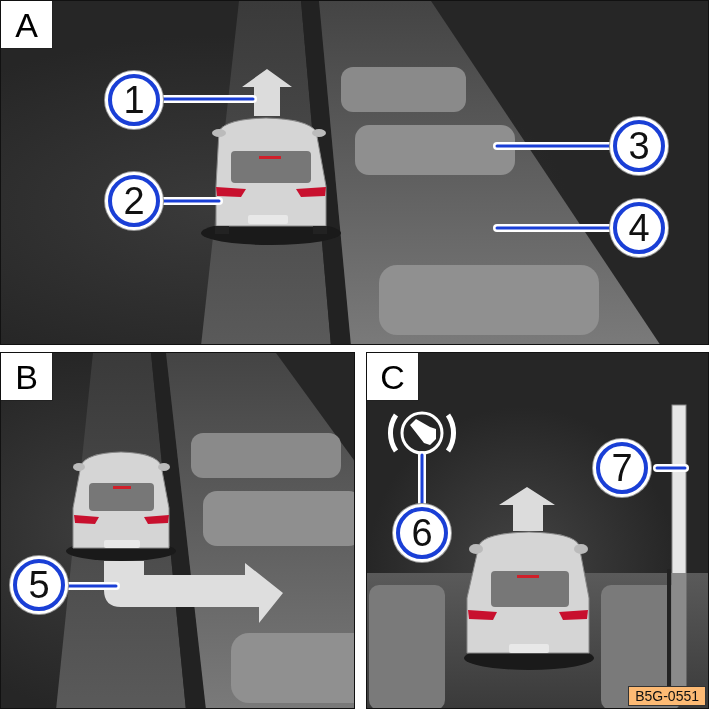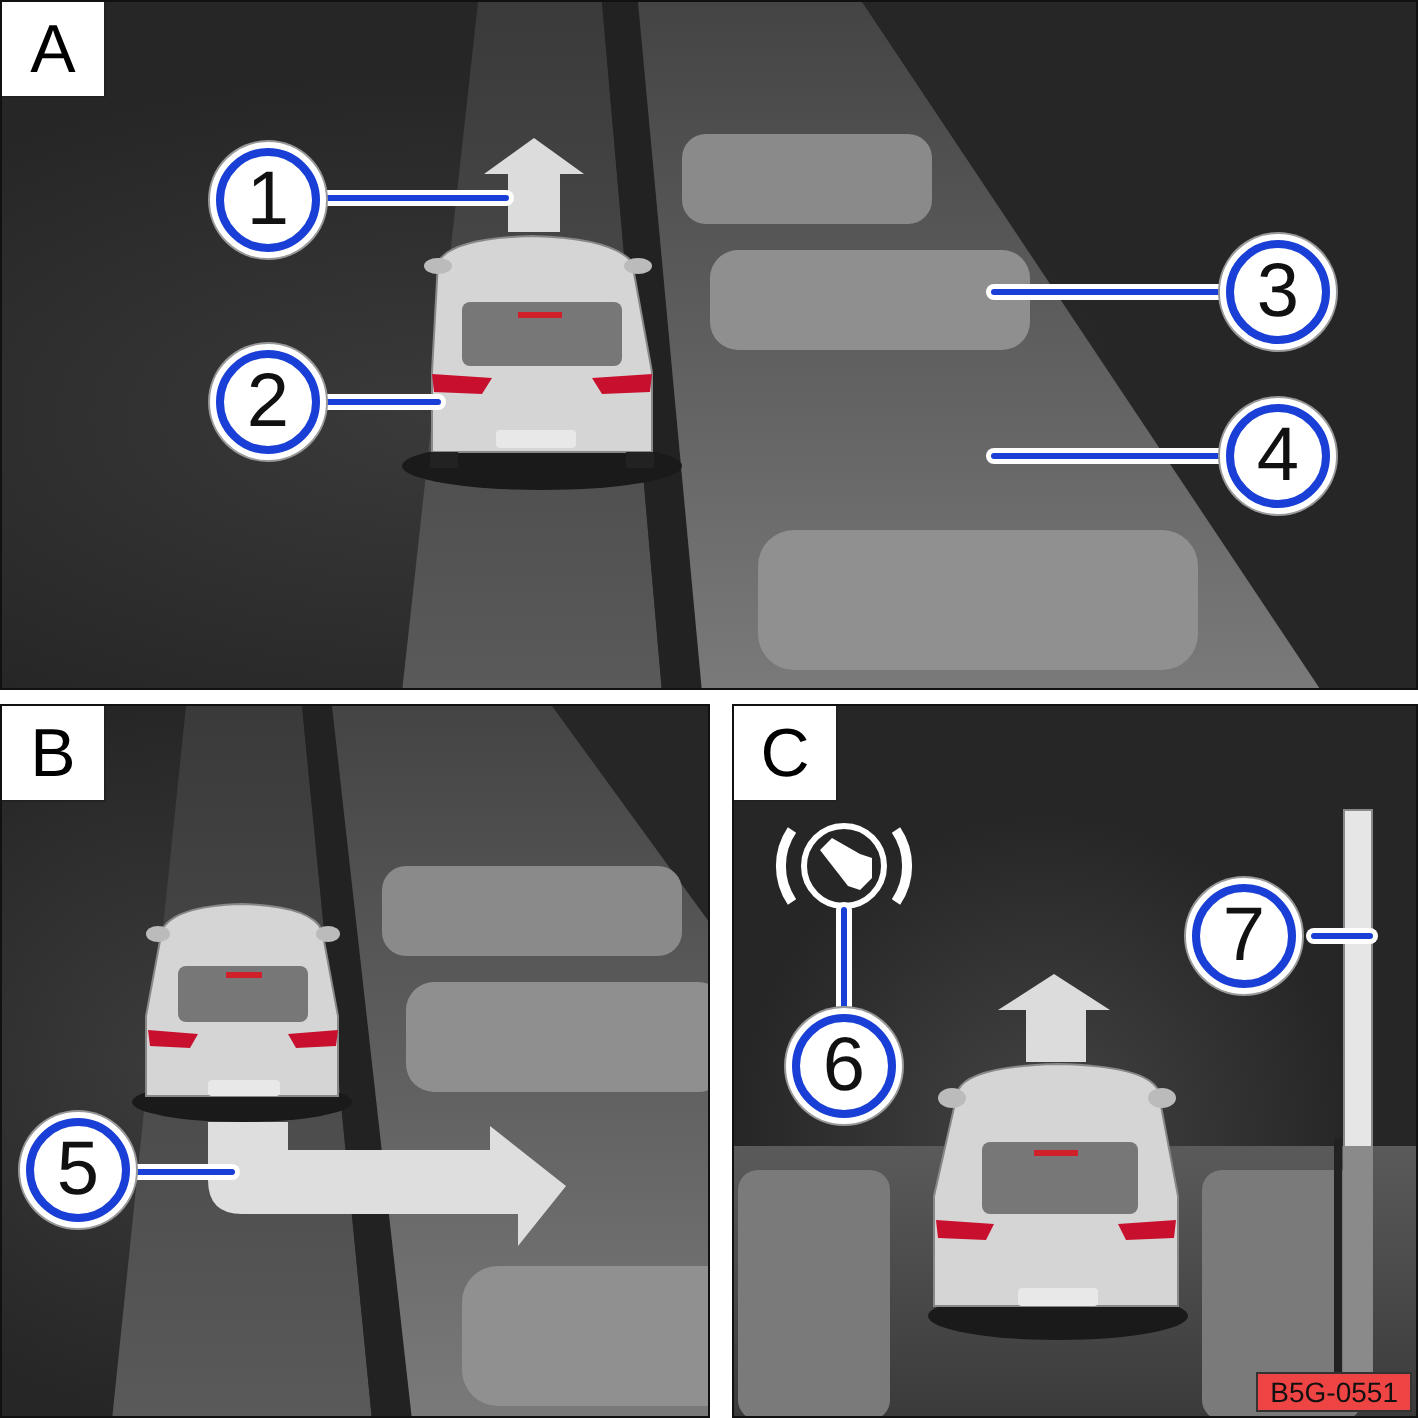--- a/index.html
+++ b/index.html
@@ -5,21 +5,21 @@
   html,body{margin:0;padding:0;background:#fff;}
   body{width:709px;height:709px;position:relative;overflow:hidden;font-family:"Liberation Sans",sans-serif;}
   .panel{position:absolute;background:#262626;overflow:hidden;border:1px solid #111;box-sizing:border-box;}
   .panel svg{position:absolute;left:0;top:0;}
   .panel-label{position:absolute;left:0;top:0;background:#fff;color:#000;border-right:1px solid #222;border-bottom:1px solid #222;
     font-size:34px;line-height:48px;width:52px;height:48px;text-align:center;box-sizing:border-box;font-family:"Liberation Sans",sans-serif;}
   .callout{position:absolute;width:58px;height:58px;border-radius:50%;background:#fff;box-sizing:border-box;
     border:3px solid #fff;box-shadow:0 0 0 1px #999;}
   .callout .ring{position:absolute;inset:0;border-radius:50%;border:4px solid #1a3fd6;background:#fff;
     display:flex;align-items:center;justify-content:center;font-size:38px;color:#111;font-family:"Liberation Sans",sans-serif;}
-  .ref-code{position:absolute;right:2px;bottom:2px;background:#ef4444;border:1px solid #333;font-size:14px;padding:1px 6px;color:#111;font-family:"Liberation Sans",sans-serif;}
+  .ref-code{position:absolute;right:2px;bottom:2px;background:#fdba74;border:1px solid #333;font-size:14px;padding:1px 6px;color:#111;font-family:"Liberation Sans",sans-serif;}
 </style>
 </head>
 <body>
 
 <div class="panel" style="left:0;top:0;width:709px;height:345px;">
   <svg width="709" height="345">
     <defs>
       <radialGradient id="gA" cx="0.3" cy="0.6" r="0.5">
         <stop offset="0" stop-color="#3a3a3a"></stop>
           <stop offset="1" stop-color="#262626"></stop>

